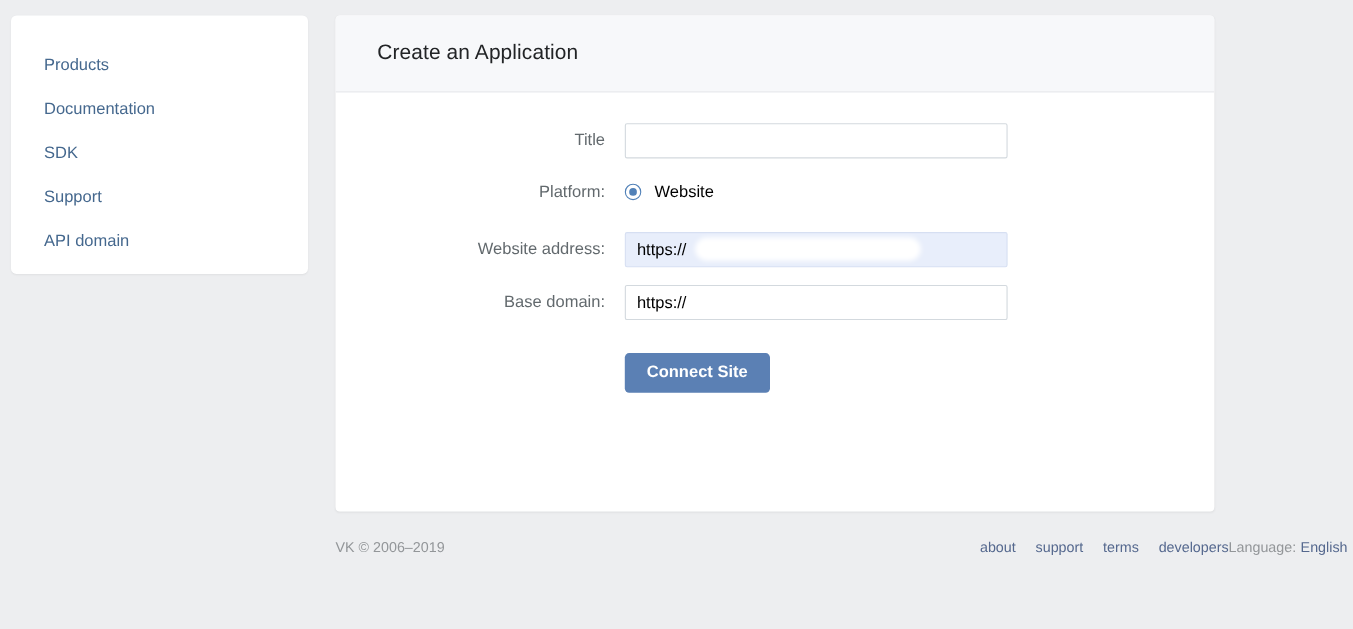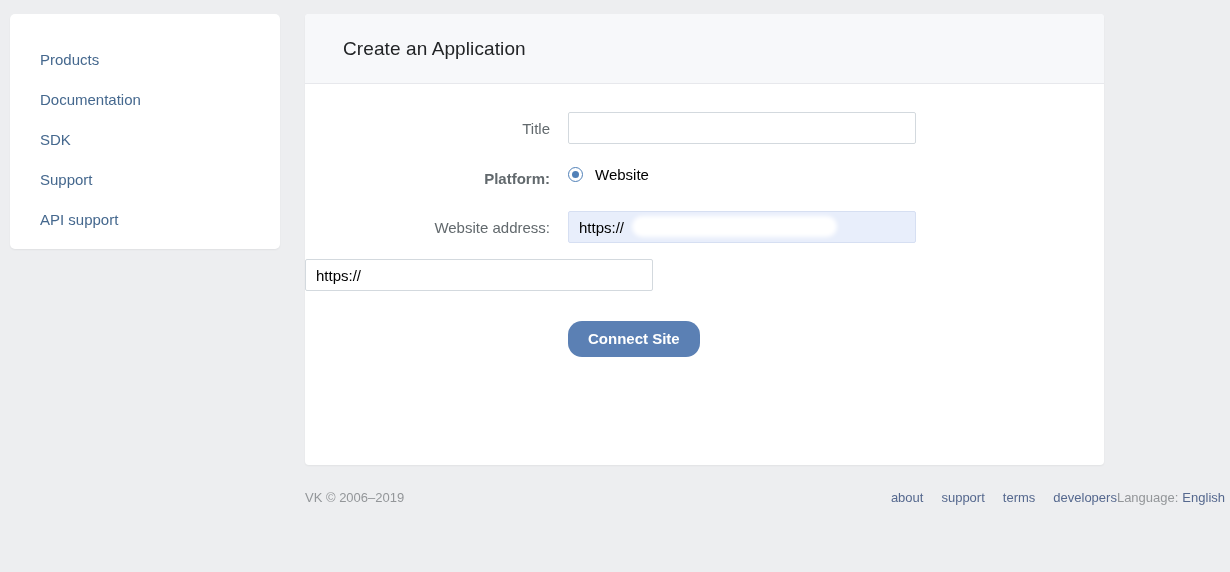--- a/index.html
+++ b/index.html
@@ -74,33 +74,33 @@
     font-weight: 400;
     letter-spacing: 0.1px;
   }
   .panel-body {
     padding: 28px 0 0 0;
   }
 
   
   .form-row {
     display: flex;
-    align-items: center;
+    align-items: flex-start;
     margin-bottom: 16px;
   }
   .form-label {
     width: 263px;
     text-align: right;
     padding-right: 18px;
     box-sizing: border-box;
     font-size: 15px;
     color: #62696d;
     line-height: 31px;
   }
-  .form-label.top-align { line-height: 24px; padding-top: 3px; font-weight: bold; }
+  .form-label.top-align { line-height: 24px; padding-top: 3px; }
   .form-field { flex: 1 1 auto; }
 
   .text-input {
     width: 348px;
     height: 32px;
     box-sizing: border-box;
     border: 1px solid #d3d9de;
     border-radius: 2px;
     background: #ffffff;
     padding: 0 10px;
@@ -166,21 +166,21 @@
     color: #000000;
   }
 
   
   .submit-row { padding-left: 263px; padding-top: 14px; }
   .btn-primary {
     display: inline-block;
     background: #5b80b4;
     color: #ffffff;
     border: none;
-    border-radius: 14px;
+    border-radius: 4px;
     font-family: "Liberation Sans", sans-serif;
     font-size: 15px;
     font-weight: bold;
     padding: 0 20px;
     height: 36px;
     line-height: 36px;
     cursor: pointer;
   }
 
   
@@ -225,21 +225,21 @@
 </head>
 <body>
 
 <div class="page">
 
   <div class="sidebar-card">
     <a class="sidebar-item">Products</a>
     <a class="sidebar-item">Documentation</a>
     <a class="sidebar-item">SDK</a>
     <a class="sidebar-item">Support</a>
-    <a class="sidebar-item">API support</a>
+    <a class="sidebar-item">API domain</a>
   </div>
 
   <div class="panel">
 
     <div class="panel-header">
       <div class="panel-title">Create an Application</div>
     </div>
 
     <div class="panel-body">
 
@@ -268,20 +268,21 @@
         <div class="form-label">Website address:</div>
         <div class="form-field">
           <div class="field-wrap">
             <input class="text-input filled-highlight" type="text" value="https://" style="">
             <div class="redaction"></div>
           </div>
         </div>
       </div>
 
       <div class="form-row">
+        <div class="form-label">Base domain:</div>
         <div class="form-field">
           <input class="text-input" type="text" value="https://" style="">
         </div>
       </div>
 
       <div class="submit-row">
         <button class="btn-primary">Connect Site</button>
       </div>
 
     </div>

